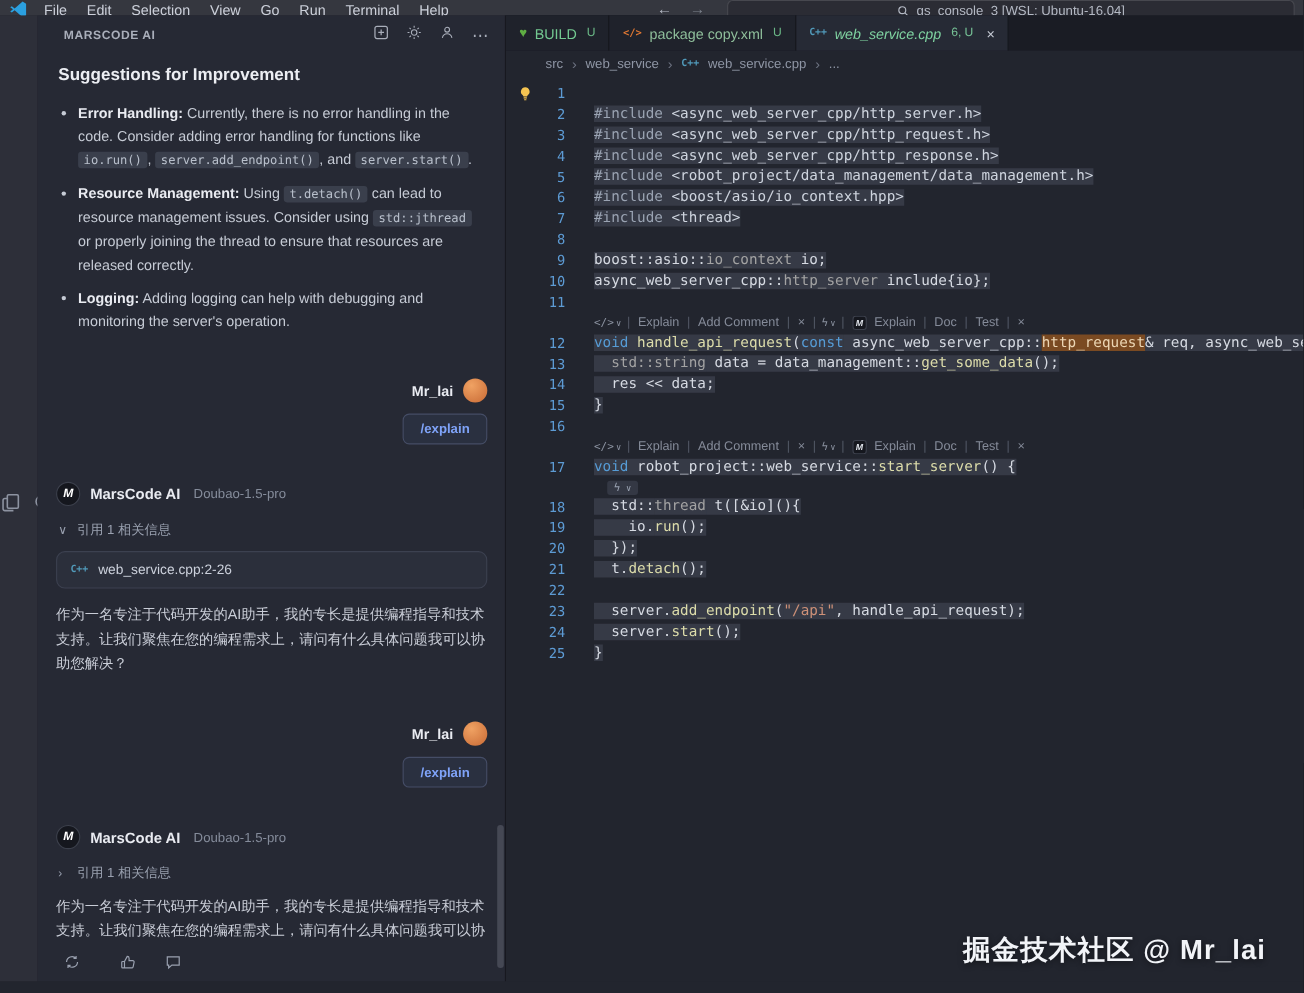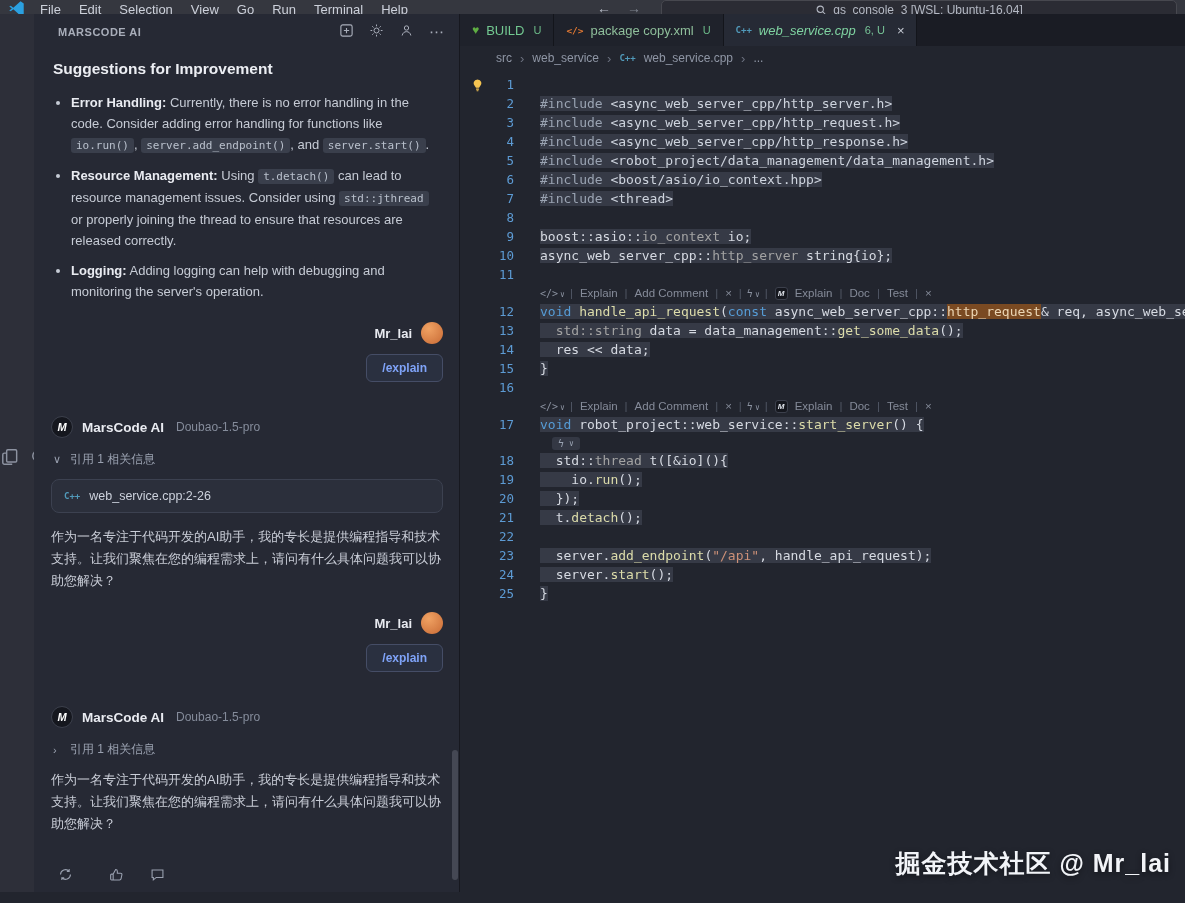--- a/index.html
+++ b/index.html
@@ -34,21 +34,21 @@
   .sb-actions svg { stroke:currentColor; fill:none; stroke-width:1.2; }
   .sb-more { font-size:15px; letter-spacing:1px; }
 
   .sb-body { flex:1; padding:2px 16px 0 17px; overflow:hidden; }
   h2.sugg { font-size:15.5px; color:#eceef3; margin:8px 0 14px 2px; font-weight:700; }
   ul.sugg-list { margin:0; padding-left:20px; display:flex; flex-direction:column; gap:9px; }
   ul.sugg-list li { font-size:13px; color:#c6cbd5; line-height:21px; }
   ul.sugg-list li b { color:#e9ebf1; }
   code.inl { background:#3a3f4c; color:#b9c0cc; font-family:"DejaVu Sans Mono", monospace; font-size:11px; padding:1px 5px; border-radius:3px; white-space:nowrap; }
 
-  .user-row { display:flex; justify-content:flex-end; align-items:center; gap:9px; margin-top:20px; }
+  .user-row { display:flex; justify-content:flex-end; align-items:center; gap:9px; margin-top:42px; }
   .user-name { font-weight:700; font-size:13px; color:#e9ebf1; }
   .avatar { width:22px; height:22px; border-radius:50%; background:radial-gradient(circle at 35% 30%, #f0a263, #c86a35); flex:none; }
   .cmd-row { display:flex; justify-content:flex-end; margin-top:10px; }
   .cmd-chip { border:1px solid #454d66; background:#2a3040; color:#7fa3f8; font-weight:600; font-size:12px; padding:6px 15px; border-radius:6px; cursor:pointer; }
 
   .asst-block { margin-top:34px; }
   .asst-head { display:flex; align-items:center; gap:9px; }
   .mars-logo { width:22px; height:22px; border-radius:50%; background:#15171e; border:1px solid #3c404c; color:#fff; font-weight:800; font-size:11px; font-style:italic; display:flex; align-items:center; justify-content:center; flex:none; }
   .asst-name { font-weight:700; font-size:13.5px; color:#e9ebf1; }
   .asst-model { font-size:12px; color:#858c9b; margin-left:3px; }
@@ -99,21 +99,21 @@
   .crow.lens .ctext { font-family:"Liberation Sans", sans-serif; font-size:11.5px; color:#858b99; display:flex; align-items:center; }
   .crow.lens a { color:#858b99; margin:0 2px; cursor:pointer; }
   .lsep { color:#525866; margin:0 5px; font-weight:400; }
   .lico { color:#8b92a0; font-size:10px; font-family:"DejaVu Sans Mono", monospace; }
   .chev { font-style:normal; font-size:8px; margin-left:2px; }
   .mlogo { width:13px; height:13px; border-radius:3px; background:#15171e; border:1px solid #3c404c; color:#dfe3ea; font-size:8px; font-weight:800; display:inline-flex; align-items:center; justify-content:center; margin:0 5px 0 2px; font-style:italic; }
   .crow.act { height:17px; }
   .actbox { display:inline-flex; align-items:center; gap:3px; background:rgba(127,137,158,.2); border-radius:3px; padding:1px 6px; color:#9aa3b2; font-size:10px; margin-left:12px; cursor:pointer; }
 
   .bulb { position:absolute; left:10px; top:8px; }
-  .watermark { position:absolute; right:14px; bottom:12px; font-size:25px; font-weight:700; color:#f2f4f8; letter-spacing:1px; text-shadow:0 2px 6px rgba(0,0,0,.45); }
+  .watermark { position:absolute; right:34px; bottom:12px; font-size:25px; font-weight:700; color:#f2f4f8; letter-spacing:1px; text-shadow:0 2px 6px rgba(0,0,0,.45); }
 </style>
 </head>
 <body>
 
 <div class="app">
 
   <div class="titlebar">
     <svg class="tb-logo" viewBox="0 0 16 16">
         <path d="M11.8 1.2 5 7.2 2.6 5.4 1.2 6.1 3.6 8l-2.4 1.9 1.4.7L5 8.8l6.8 6 3-1.5v-10z" fill="#2ba0e0"></path>
       </svg>
@@ -342,21 +342,21 @@
         <div id="code-lines">
             <div class="crow"><span class="gut">1</span></div>
             <div class="crow"><span class="gut">2</span><span class="ctext"><span class="tk tk-pre">#include </span><span class="tk tk-inc">&lt;async_web_server_cpp/http_server.h&gt;</span></span></div>
             <div class="crow"><span class="gut">3</span><span class="ctext"><span class="tk tk-pre">#include </span><span class="tk tk-inc">&lt;async_web_server_cpp/http_request.h&gt;</span></span></div>
             <div class="crow"><span class="gut">4</span><span class="ctext"><span class="tk tk-pre">#include </span><span class="tk tk-inc">&lt;async_web_server_cpp/http_response.h&gt;</span></span></div>
             <div class="crow"><span class="gut">5</span><span class="ctext"><span class="tk tk-pre">#include </span><span class="tk tk-inc">&lt;robot_project/data_management/data_management.h&gt;</span></span></div>
             <div class="crow"><span class="gut">6</span><span class="ctext"><span class="tk tk-pre">#include </span><span class="tk tk-inc">&lt;boost/asio/io_context.hpp&gt;</span></span></div>
             <div class="crow"><span class="gut">7</span><span class="ctext"><span class="tk tk-pre">#include </span><span class="tk tk-inc">&lt;thread&gt;</span></span></div>
             <div class="crow"><span class="gut">8</span><span class="ctext"></span></div>
             <div class="crow"><span class="gut">9</span><span class="ctext"><span class="tk tk-v">boost::asio::</span><span class="tk tk-t2">io_context</span><span class="tk tk-v"> io;</span></span></div>
-            <div class="crow"><span class="gut">10</span><span class="ctext"><span class="tk tk-v">async_web_server_cpp::</span><span class="tk tk-t2">http_server</span><span class="tk tk-v"> string{io};</span></span></div>
+            <div class="crow"><span class="gut">10</span><span class="ctext"><span class="tk tk-v">async_web_server_cpp::</span><span class="tk tk-t2">http_server</span><span class="tk tk-v"> include{io};</span></span></div>
             <div class="crow"><span class="gut">11</span><span class="ctext"></span></div>
             <div class="crow lens"><span class="gut"></span><span class="ctext"><span class="lico">&lt;/&gt;<i class="chev">∨</i></span><span class="lsep">|</span><a>Explain</a><span class="lsep">|</span><a>Add Comment</a><span class="lsep">|</span><a>×</a><span class="lsep">|</span><span class="lico">ϟ<i class="chev">∨</i></span><span class="lsep">|</span><span class="mlogo">M</span><a>Explain</a><span class="lsep">|</span><a>Doc</a><span class="lsep">|</span><a>Test</a><span class="lsep">|</span><a>×</a></span></div>
             <div class="crow"><span class="gut">12</span><span class="ctext"><span class="tk tk-kw">void</span><span class="tk tk-v"> </span><span class="tk tk-fn">handle_api_request</span><span class="tk tk-v">(</span><span class="tk tk-kw">const</span><span class="tk tk-v"> async_web_server_cpp::</span><span class="tk tk-find">http_request</span><span class="tk tk-v">&amp; req, async_web_se</span></span></div>
             <div class="crow"><span class="gut">13</span><span class="ctext"><span class="tk tk-v">  </span><span class="tk tk-t2">std::string</span><span class="tk tk-v"> data = data_management::</span><span class="tk tk-fn">get_some_data</span><span class="tk tk-v">();</span></span></div>
             <div class="crow"><span class="gut">14</span><span class="ctext"><span class="tk tk-v">  res &lt;&lt; data;</span></span></div>
             <div class="crow"><span class="gut">15</span><span class="ctext"><span class="tk tk-v">}</span></span></div>
             <div class="crow"><span class="gut">16</span><span class="ctext"></span></div>
             <div class="crow lens"><span class="gut"></span><span class="ctext"><span class="lico">&lt;/&gt;<i class="chev">∨</i></span><span class="lsep">|</span><a>Explain</a><span class="lsep">|</span><a>Add Comment</a><span class="lsep">|</span><a>×</a><span class="lsep">|</span><span class="lico">ϟ<i class="chev">∨</i></span><span class="lsep">|</span><span class="mlogo">M</span><a>Explain</a><span class="lsep">|</span><a>Doc</a><span class="lsep">|</span><a>Test</a><span class="lsep">|</span><a>×</a></span></div>
             <div class="crow"><span class="gut">17</span><span class="ctext"><span class="tk tk-kw">void</span><span class="tk tk-v"> robot_project::web_service::</span><span class="tk tk-fn">start_server</span><span class="tk tk-v">() {</span></span></div>
             <div class="crow act"><span class="gut"></span><span class="ctext"><span class="actbox">ϟ<i class="chev">∨</i></span></span></div>

